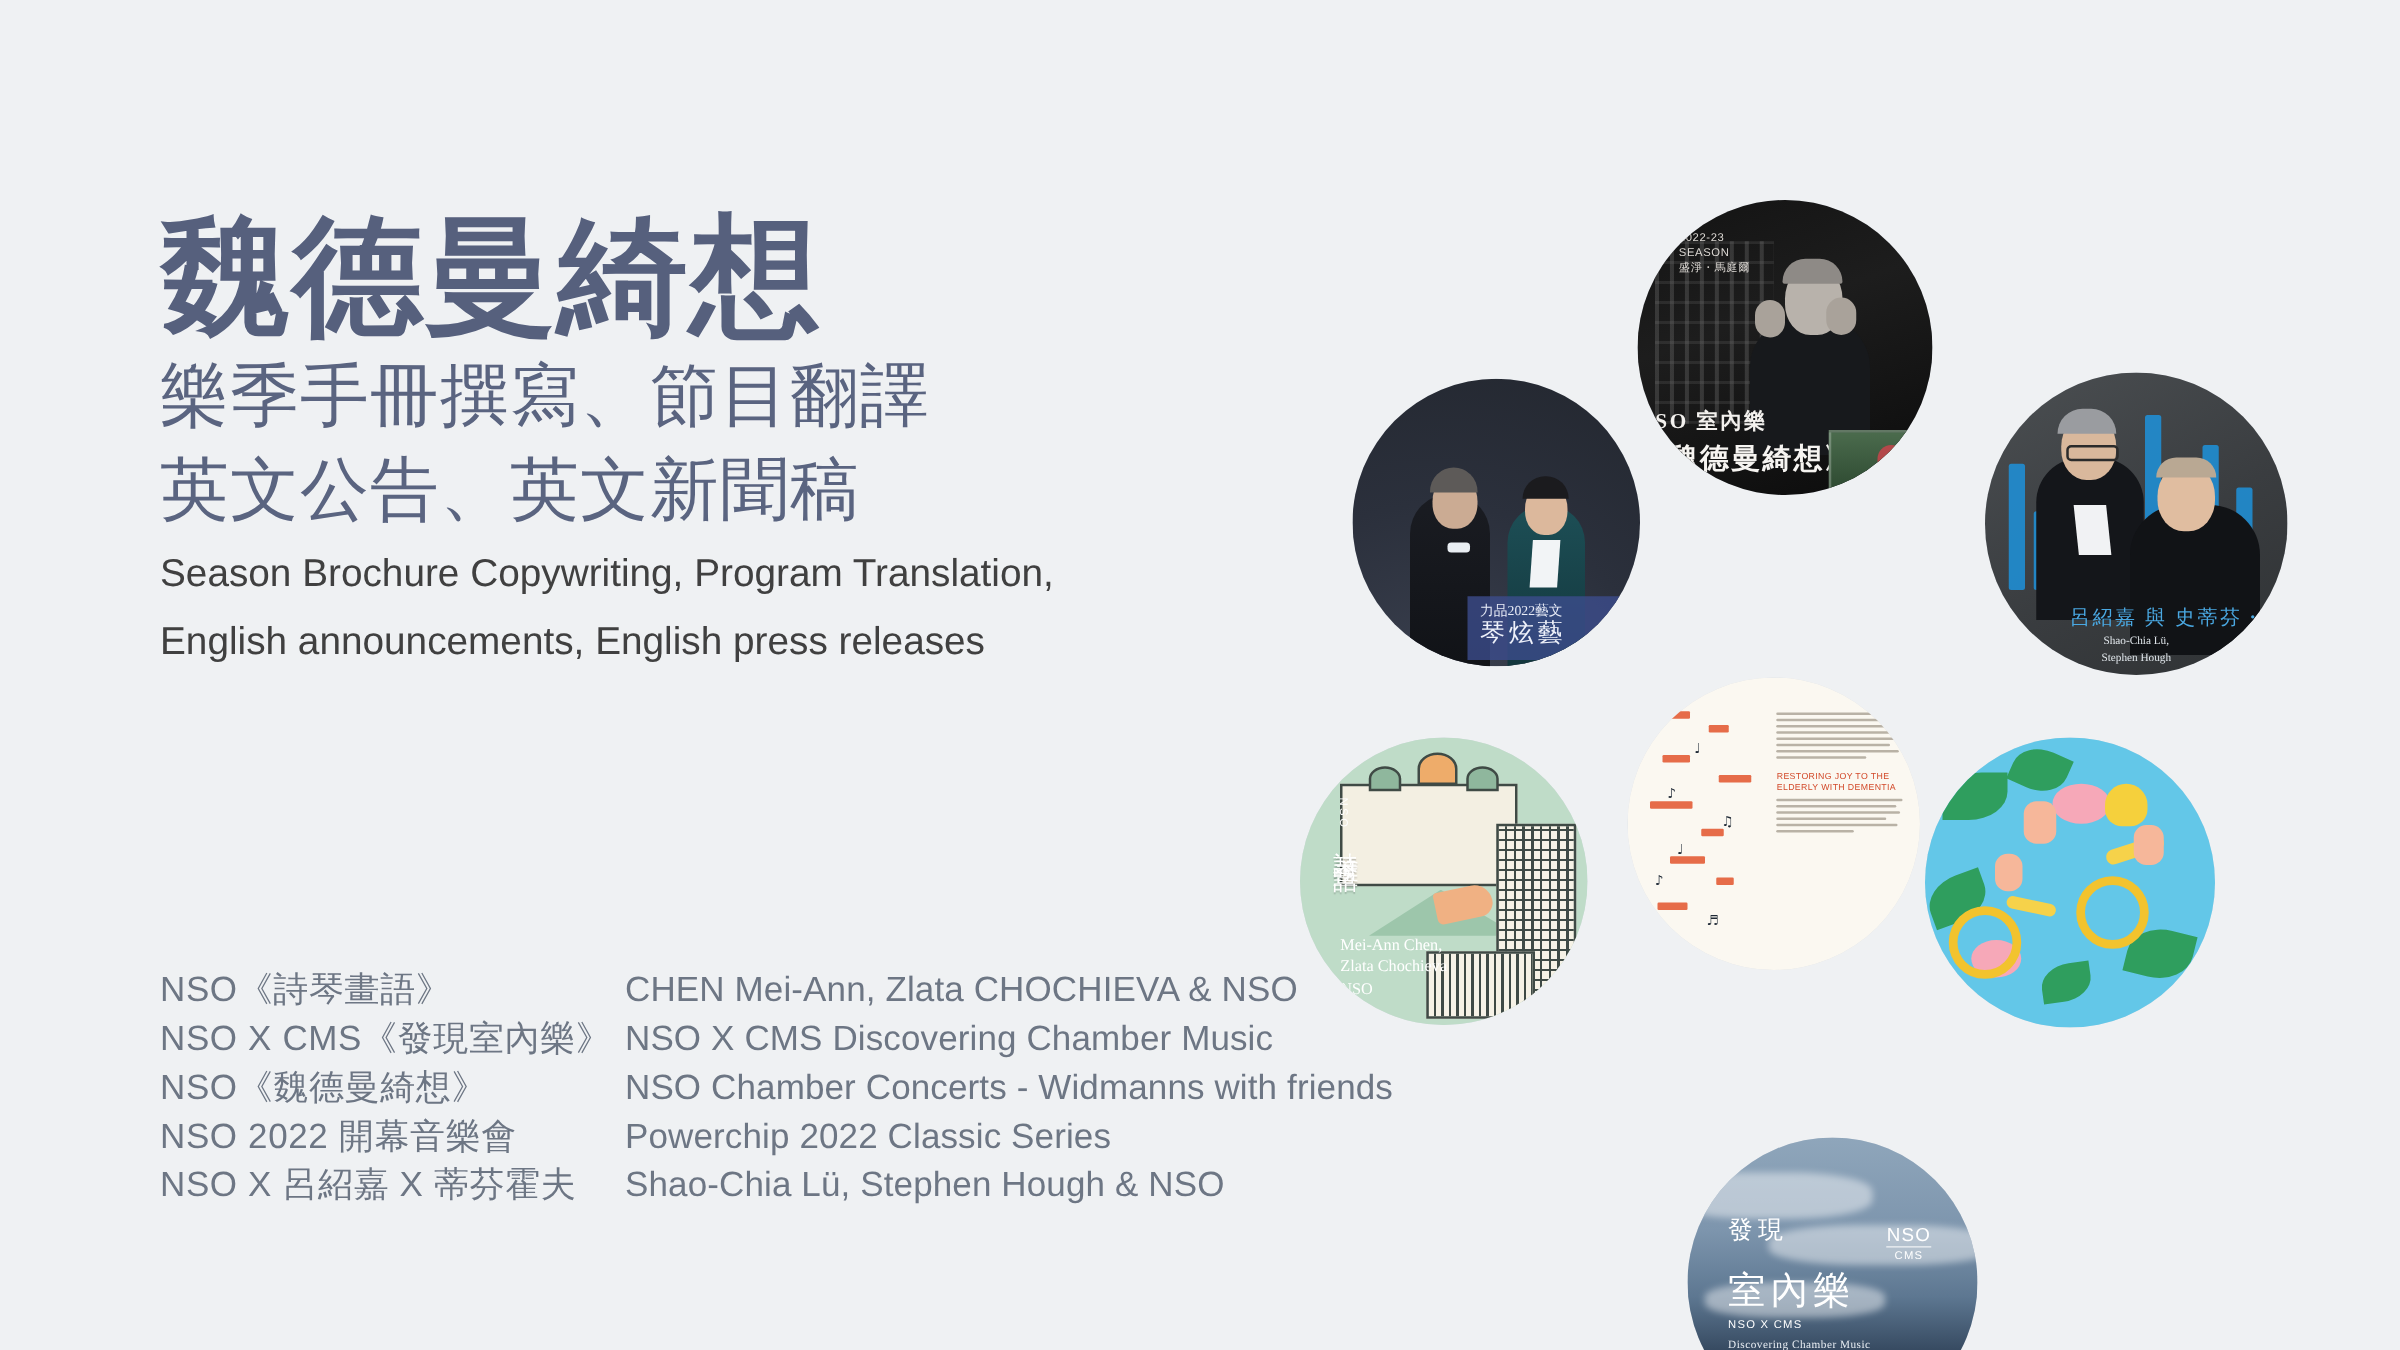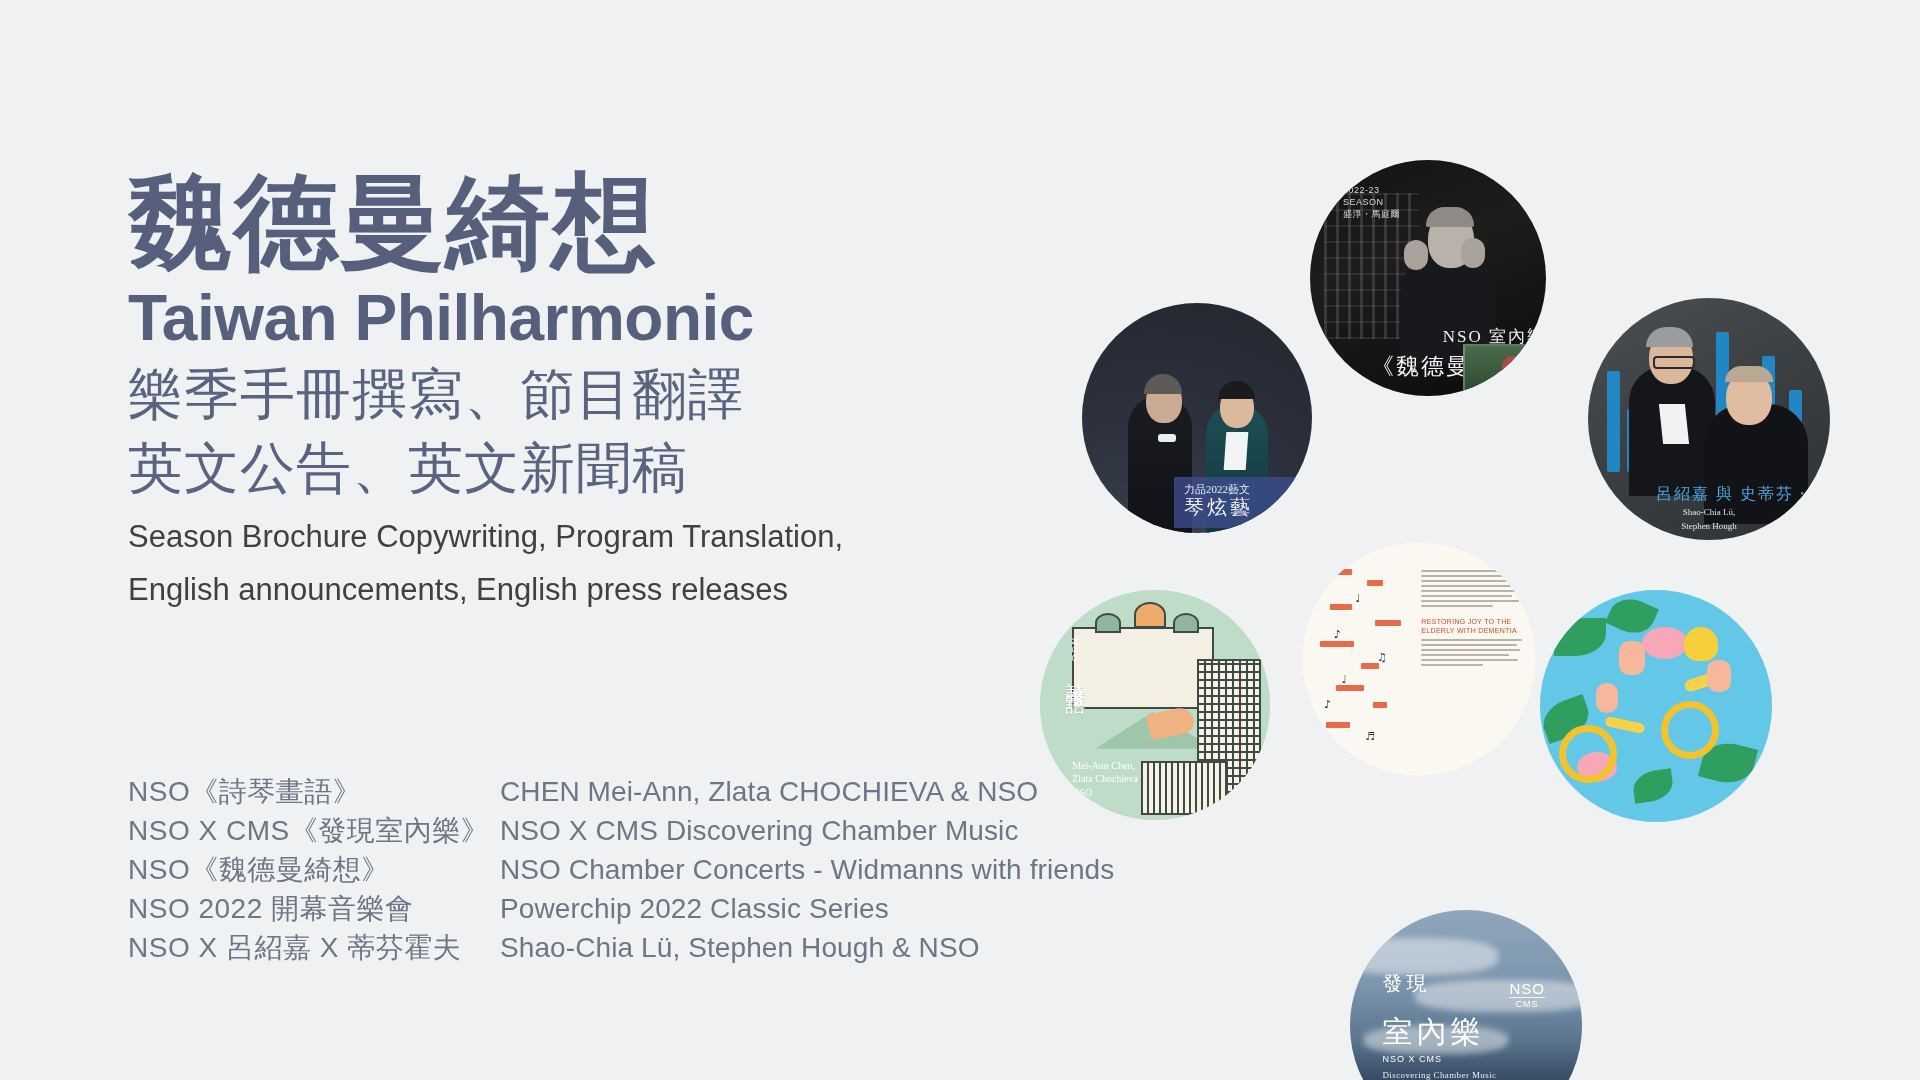--- a/index.html
+++ b/index.html
@@ -189,21 +189,22 @@
     border-radius: 22px 22px 2px 2px; background: #8e8a86;
   }
   .c-widmann .hand-l, .c-widmann .hand-r {
     position: absolute; width: 24px; height: 30px; border-radius: 12px;
     background: #a9a29a;
   }
   .c-widmann .hand-l { left: 40%; top: 34%; }
   .c-widmann .hand-r { left: 64%; top: 33%; }
   .c-widmann .band {
     position: absolute; left: 0; right: 0; bottom: 6%;
-    text-align: right;
+    text-align: left;
+    font-weight: bold;
   }
   .c-widmann .t1 {
     color: #f3f1ee; font-size: 17px; letter-spacing: 2px;
     font-family: "Liberation Serif", serif; white-space: nowrap;
   }
   .c-widmann .t2 {
     color: #f6f4f1; font-size: 23px; letter-spacing: 2px; margin-top: 3px;
     font-family: "Liberation Serif", serif; white-space: nowrap;
   }
   .c-widmann .topline {
@@ -336,21 +337,21 @@
     letter-spacing: 4px; font-family: "Liberation Serif", serif;
     text-shadow: 0 1px 1px rgba(0,0,0,.18);
   }
   .c-shiqin .vnso {
     position: absolute; left: 13%; top: 21%;
     writing-mode: vertical-rl; color: #ffffff; font-size: 9px;
     letter-spacing: 2px; font-family: "Liberation Sans", sans-serif;
   }
   .c-shiqin .sub {
     position: absolute; left: 14%; bottom: 9%;
-    color: #ffffff; font-size: 10px; line-height: 1.35;
+    color: #ffffff; font-size: 13px; line-height: 1.35;
     font-family: "Liberation Serif", serif; white-space: nowrap;
   }
 
   
   .c-vector { left: 500px; top: 440px; width: 232px; height: 232px; }
   .c-vector .bg { position: absolute; inset: 0; background: #63c7e8; }
   .c-vector .leaf {
     position: absolute; background: #2f9e5e; border-radius: 60% 0 60% 0;
   }
   .c-vector .blobp {
@@ -412,21 +413,20 @@
     font-family: "Liberation Serif", serif; white-space: nowrap;
   }
 </style>
 </head>
 <body>
 
 <div class="slide">
 
   <div class="text-block">
     <h1 class="title-cn">魏德曼綺想</h1>
-    <h2 class="title-en">Taiwan Philharmonic</h2>
     <p class="subtitle-cn">樂季手冊撰寫、節目翻譯</p>
     <p class="subtitle-cn">英文公告、英文新聞稿</p>
     <p class="subtitle-en">Season Brochure Copywriting, Program Translation,</p>
     <p class="subtitle-en">English announcements, English press releases</p>
   </div>
 
   <div class="program-list">
     <div class="program-row">
       <span class="program-cn">NSO《詩琴畫語》</span>
       <span class="program-en">CHEN Mei-Ann, Zlata CHOCHIEVA &amp; NSO</span>

